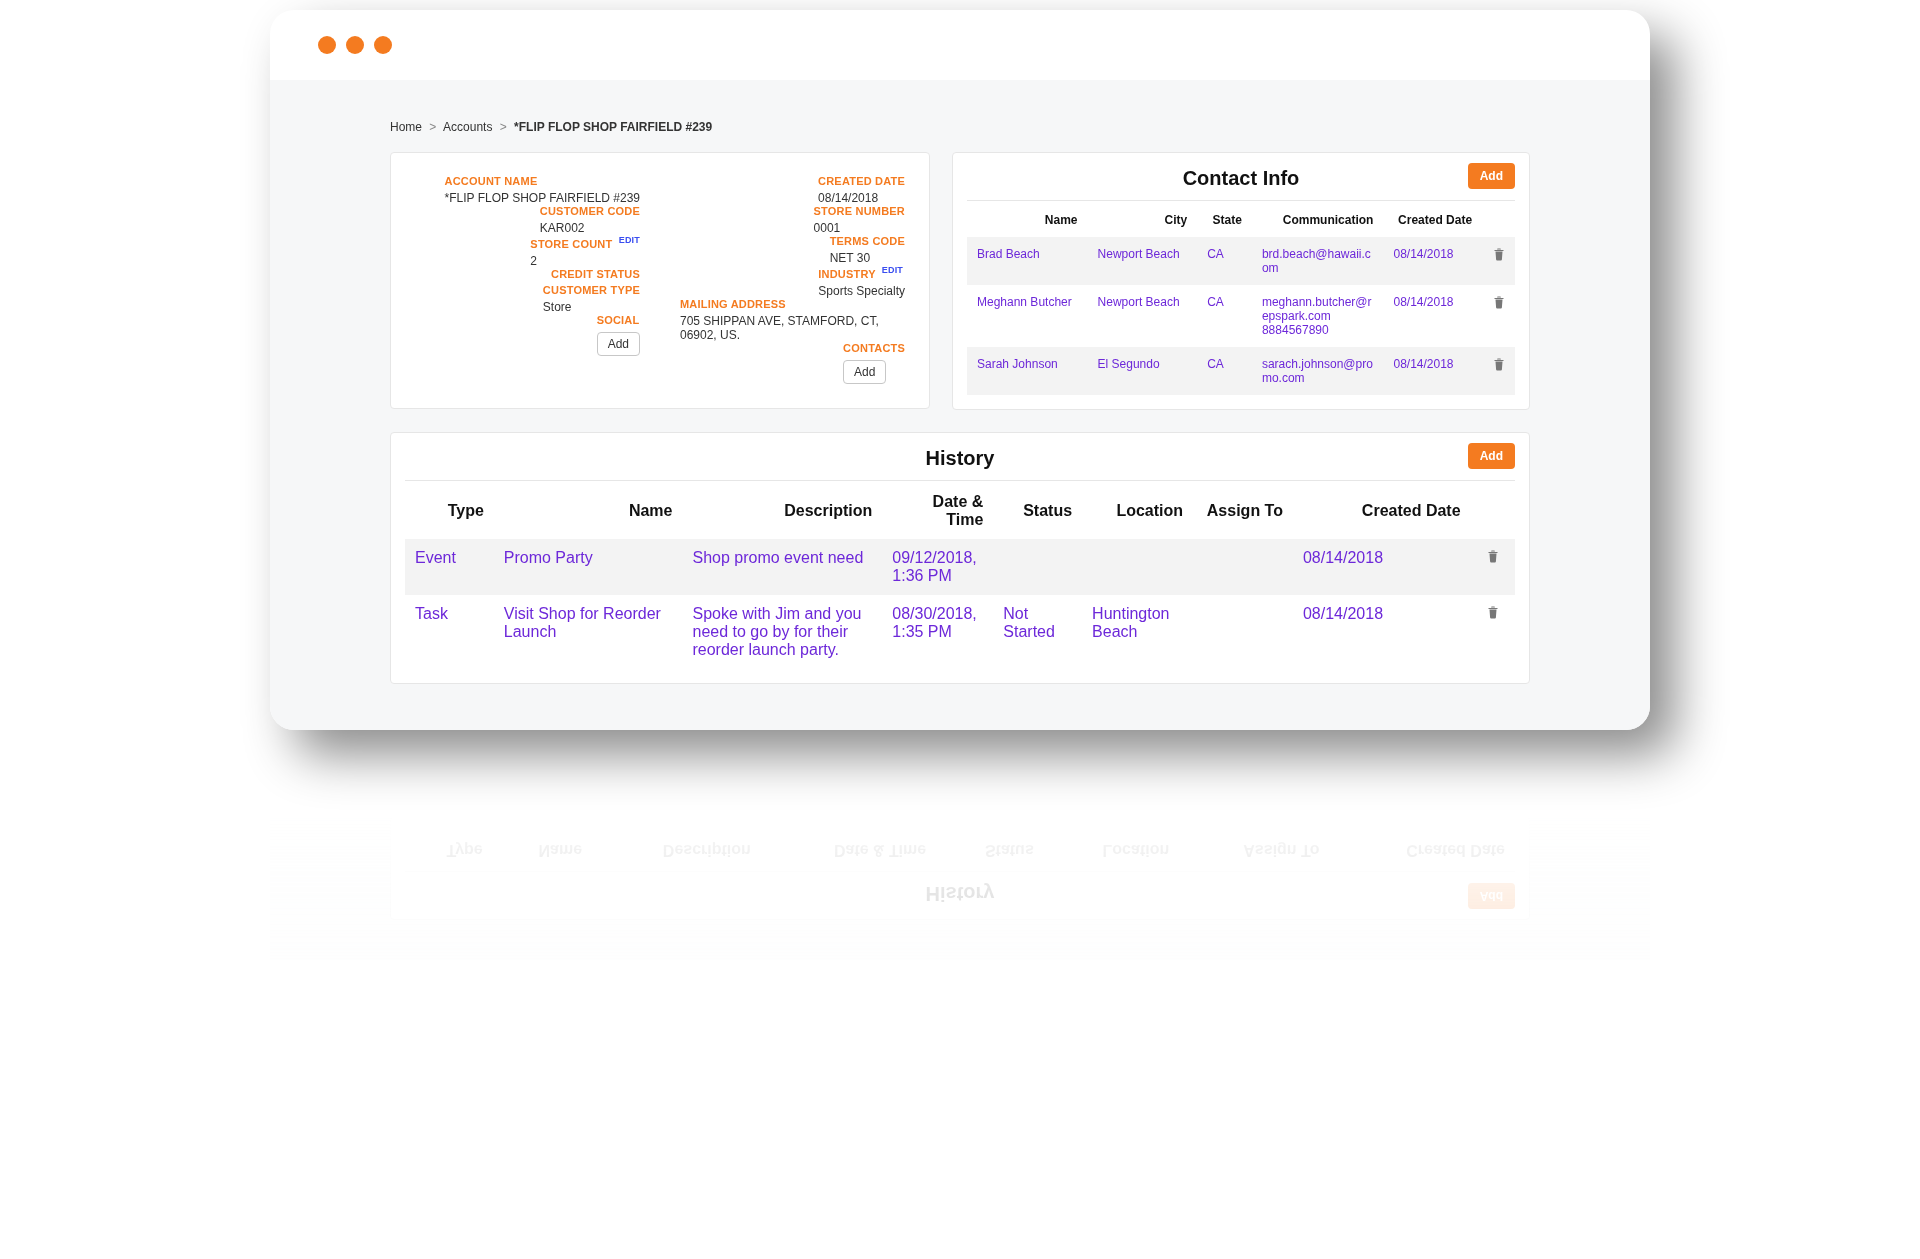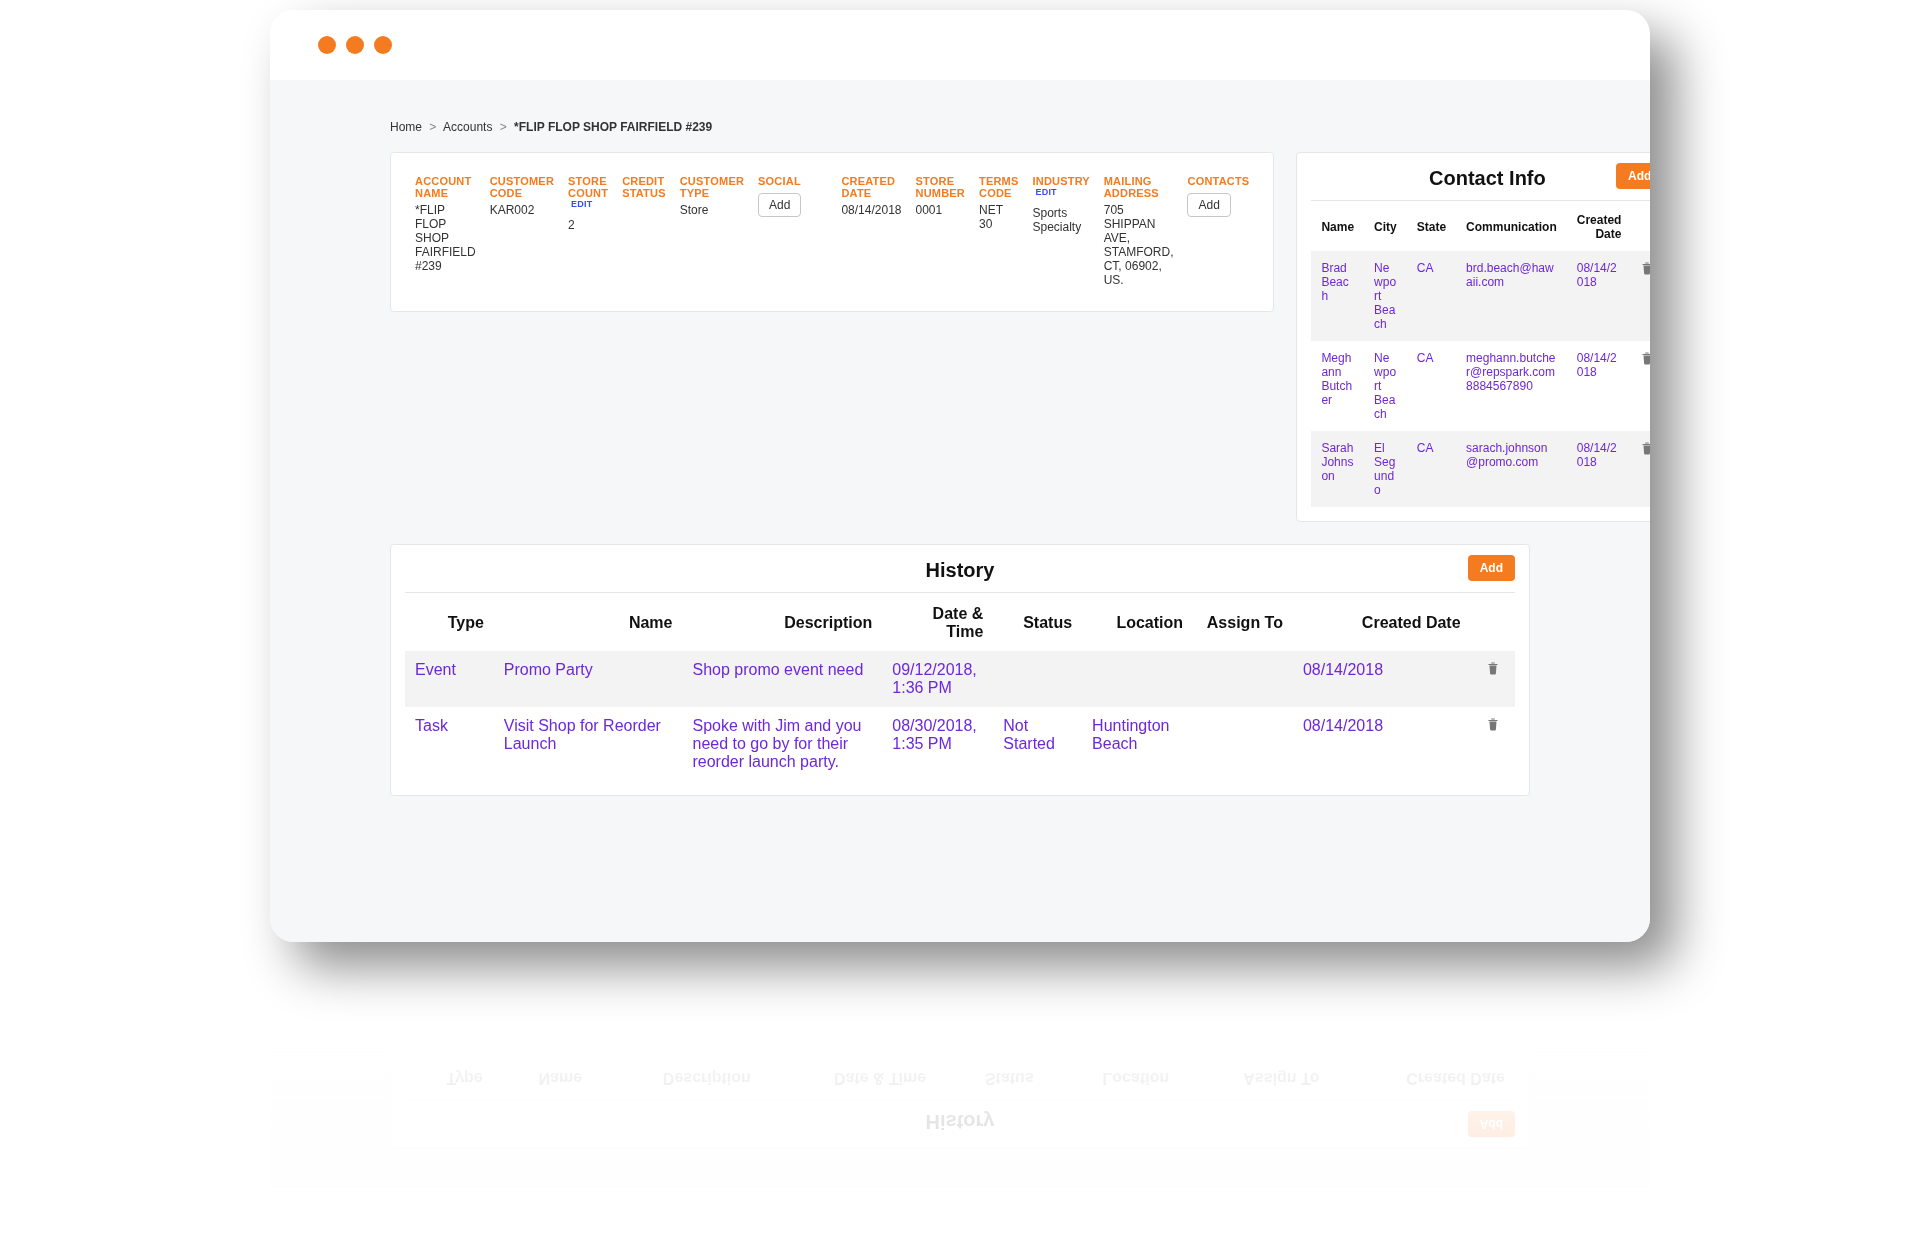--- a/index.html
+++ b/index.html
@@ -7,21 +7,21 @@
     --orange-dark:#e96a0e;
     --blue-edit:#3a4ef0;
     --ink:#1a1a1a;
     --muted:#6a6a6a;
     --line:#e6e6e6;
     --row-alt:#f3f3f3;
     --page:#f6f7f8;
   }
   html,body{margin:0;padding:0;background:#fff;font-family:Helvetica,Arial,sans-serif;color:var(--ink);}
   .stage{
-    width:1380px;height:932px;margin:10px auto 16px auto;position:relative;
+    width:1380px;height:720px;margin:10px auto 0 auto;position:relative;
   }
   .device{
     position:absolute;inset:0;
     background:#fff;border-radius:24px;
     box-shadow:25px 25px 50px rgba(0,0,0,.45);
     overflow:hidden;
   }
   .dots{display:flex;gap:10px;padding:26px 0 10px 48px;}
   .dot{width:18px;height:18px;border-radius:50%;background:var(--orange);}
   .screen{
@@ -30,21 +30,21 @@
   }
   .crumbs{font-size:12px;color:#333;margin-bottom:18px;}
   .crumbs b{font-weight:700;}
   .crumbs .sep{color:#888;margin:0 4px;}
   .grid-top{display:flex;gap:22px;align-items:flex-start;}
   .card{
     background:#fff;border:1px solid var(--line);border-radius:4px;box-sizing:border-box;
   }
   .details{flex:0 0 540px;padding:22px 24px 24px 24px;}
   .dcols{display:flex;gap:40px;}
-  .dcol{flex:1;display:flex;flex-direction:row;gap:14px;}
+  .dcol{flex:1;display:flex;flex-direction:column;gap:0;align-items:flex-end;}
   .field .lab{font-size:11px;font-weight:800;color:var(--orange);letter-spacing:.2px;}
   .field .lab .edit{font-size:9px;font-weight:800;color:var(--blue-edit);margin-left:3px;vertical-align:super;}
   .field .val{font-size:12px;color:#333;margin-top:4px;}
   .btn-sm{
     display:inline-block;margin-top:6px;border:1px solid #c7c7c7;border-radius:4px;
     padding:4px 10px;font-size:12px;background:#fff;cursor:pointer;color:#333;
   }
   .panel{flex:1 1 auto;padding:0 14px 14px 14px;}
   .panel-head{
     position:relative;text-align:center;padding:14px 0 10px;border-bottom:1px solid var(--line);

